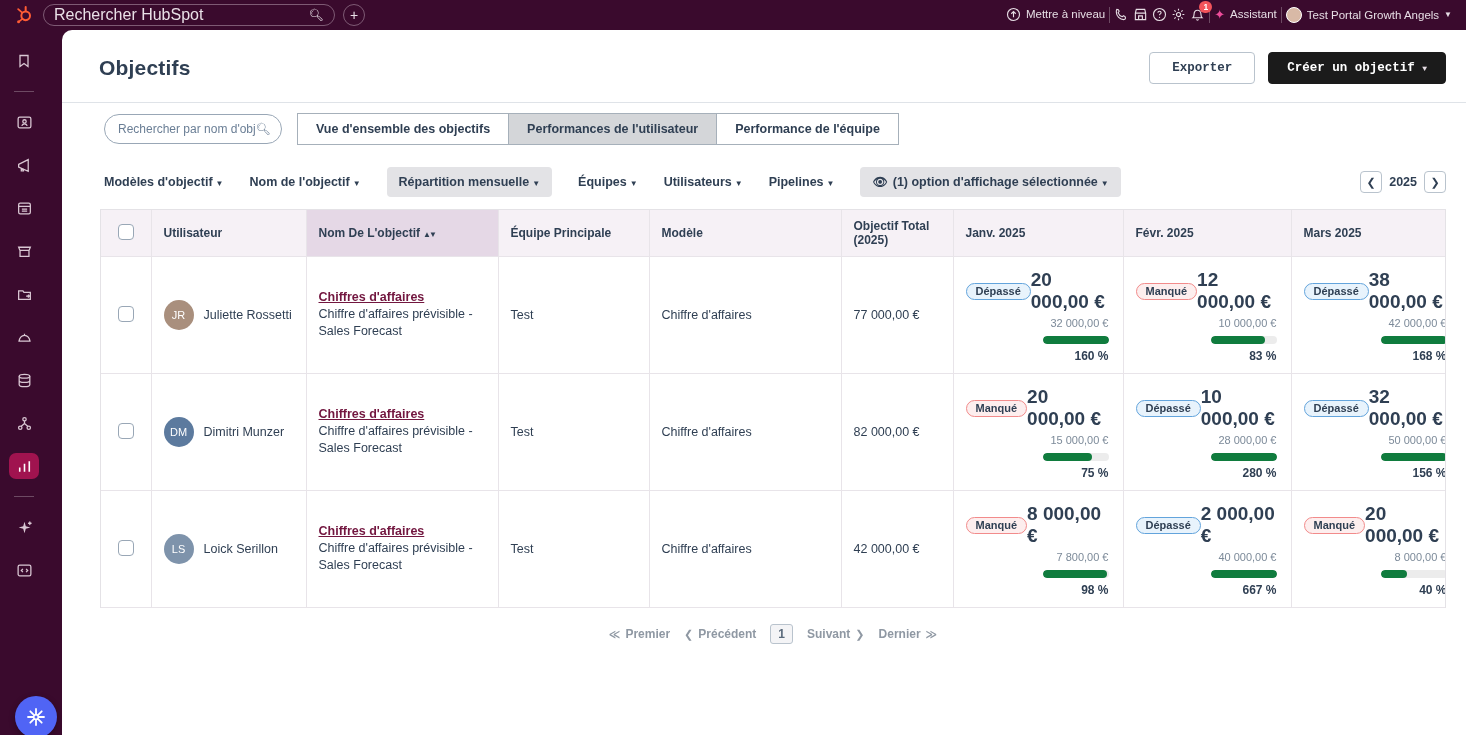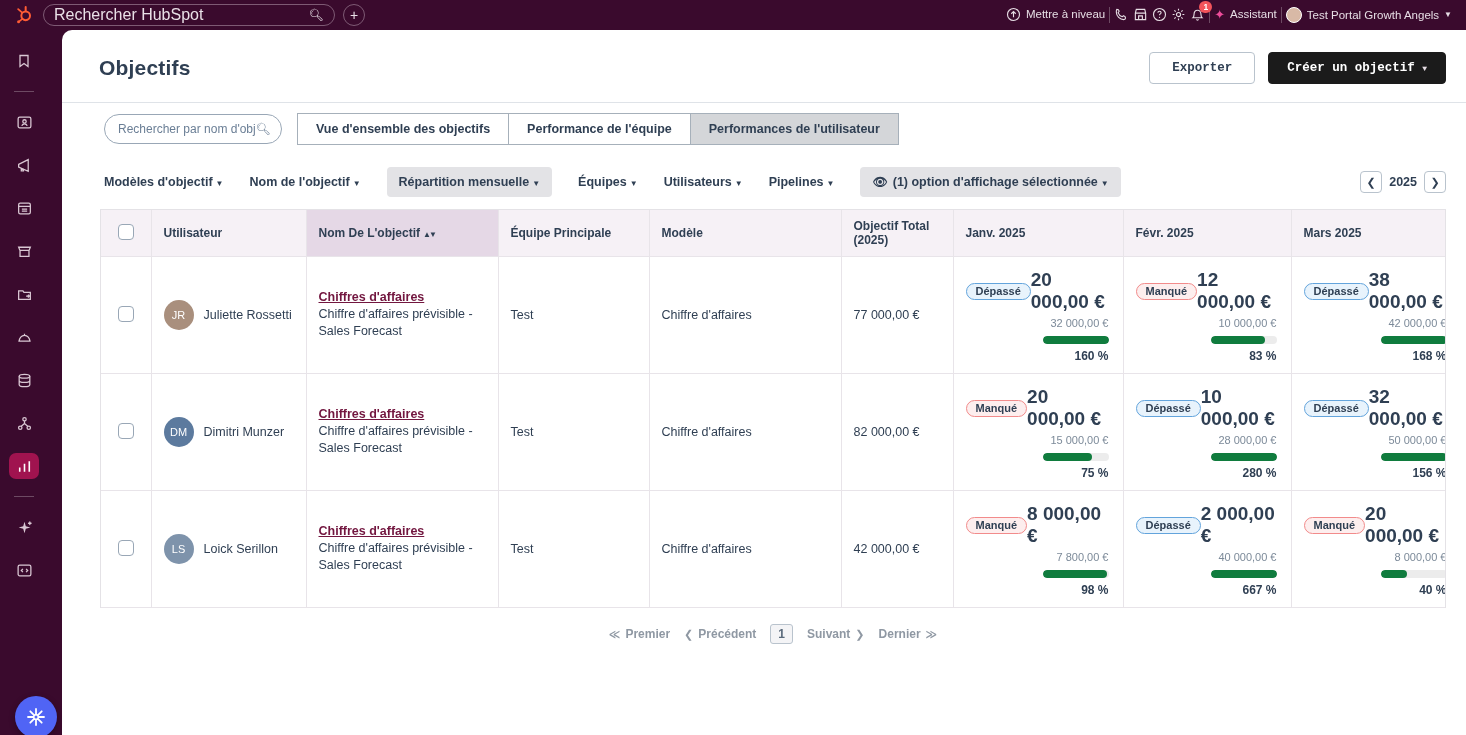--- a/index.html
+++ b/index.html
@@ -242,22 +242,22 @@
   </div>
   <div class="head-sep"></div>
 
   <div class="toolbar">
     <div class="obj-search">
       <input placeholder="Rechercher par nom d'objectif" style="">
       <span class="mag2">🔍︎</span>
     </div>
     <div class="tabs">
       <div class="tab">Vue d'ensemble des objectifs</div>
+      <div class="tab selected">Performances de l'utilisateur</div>
       <div class="tab">Performance de l'équipe</div>
-      <div class="tab selected">Performances de l'utilisateur</div>
     </div>
   </div>
 
   <div class="filterbar">
     <div class="filter"><span>Modèles d'objectif</span><span class="fcaret">▼</span></div>
     <div class="filter"><span>Nom de l'objectif</span><span class="fcaret">▼</span></div>
     <div class="filter chip"><span>Répartition mensuelle</span><span class="fcaret">▼</span></div>
     <div class="filter"><span>Équipes</span><span class="fcaret">▼</span></div>
     <div class="filter"><span>Utilisateurs</span><span class="fcaret">▼</span></div>
     <div class="filter"><span>Pipelines</span><span class="fcaret">▼</span></div>

